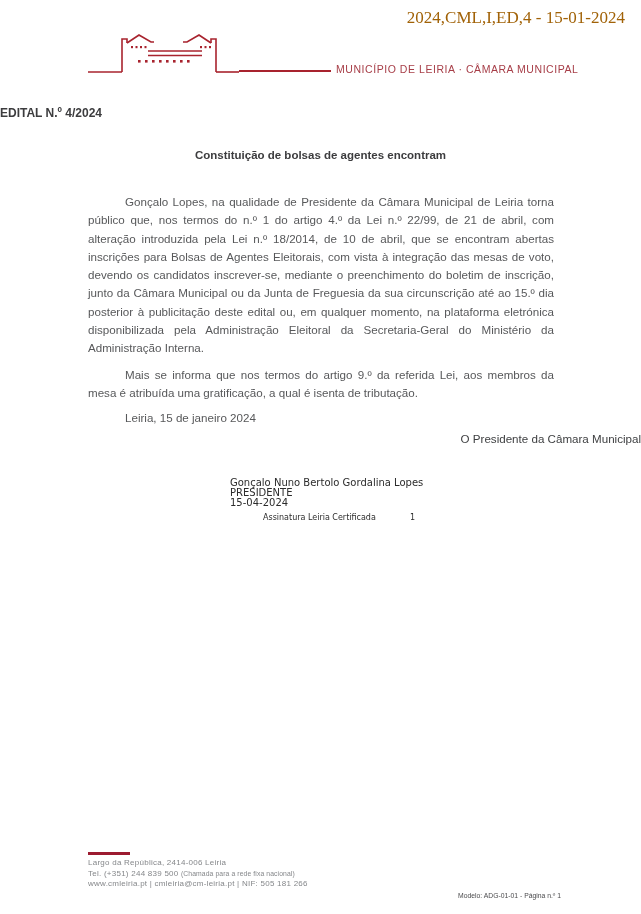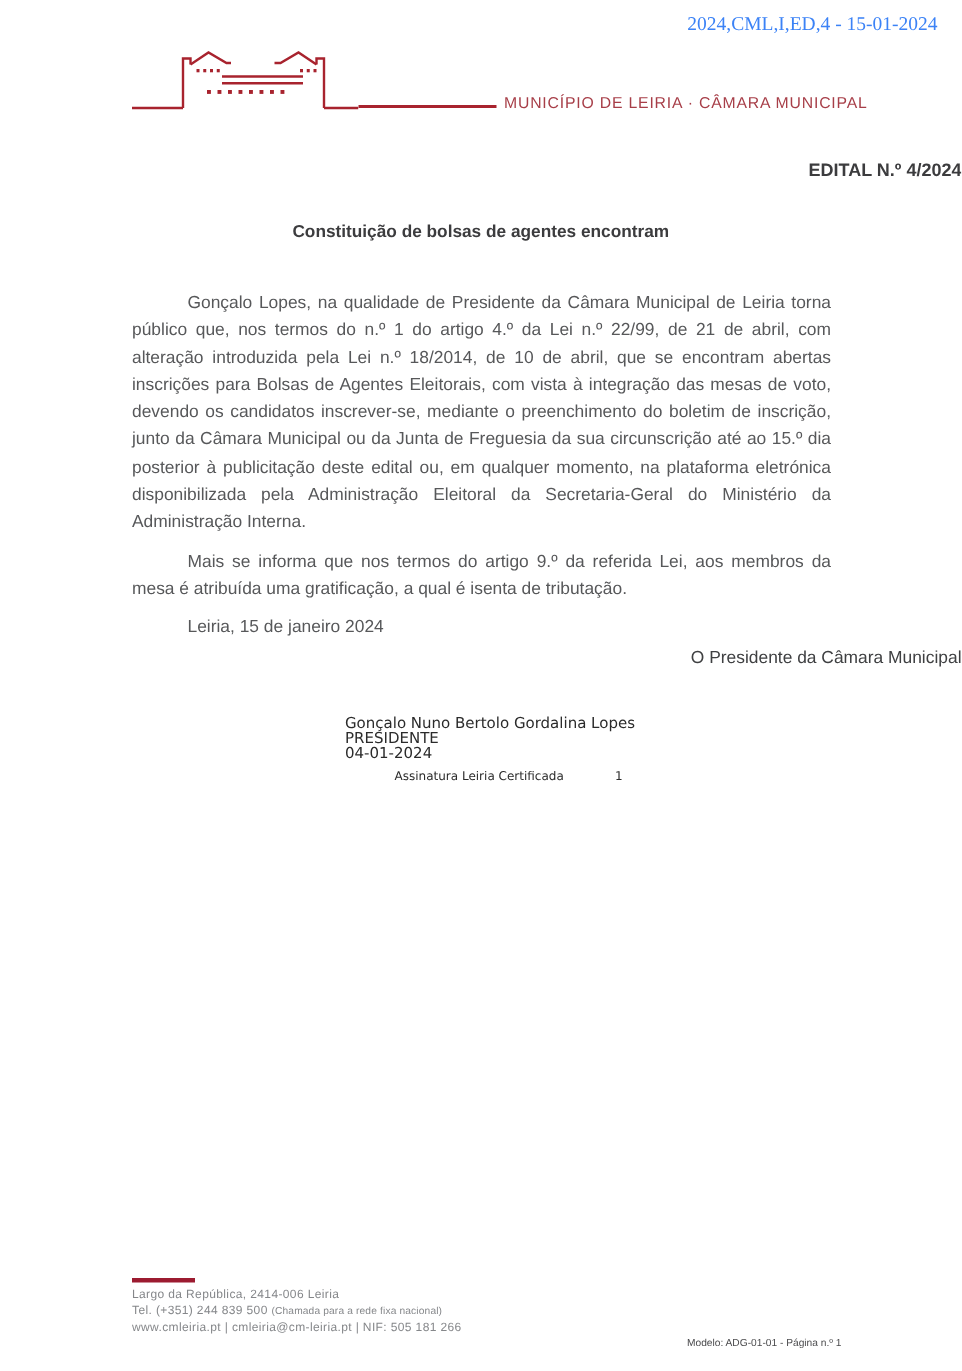--- a/index.html
+++ b/index.html
@@ -10,22 +10,22 @@
     height: 914px;
     background: #ffffff;
     font-family: "Liberation Sans", sans-serif;
     overflow: hidden;
   }
   .ref-number {
     position: absolute;
     top: 8px;
     right: 16px;
     font-family: "Liberation Serif", serif;
-    font-size: 13px;
-    color: #3b82f6;
+    font-size: 17px;
+    color: #a16207;
     margin-left: 48px;
   }
   .castle-logo {
     position: absolute;
     left: 88px;
     top: 32px;
   }
   .header-rule {
     position: absolute;
     left: 239px;
@@ -41,21 +41,21 @@
     font-size: 10.5px;
     letter-spacing: 0.55px;
     color: #a73e48;
     white-space: nowrap;
   }
   .doc-title {
     position: absolute;
     top: 106px;
     left: 0;
     width: 100%;
-    text-align: right;
+    text-align: left;
     font-size: 12px;
     font-weight: bold;
     color: #3c3c3e;
   }
   .doc-subtitle {
     position: absolute;
     top: 149px;
     left: 0;
     width: 100%;
     text-align: center;
@@ -197,21 +197,21 @@
     <p class="para-1">Gonçalo Lopes, na qualidade de Presidente da Câmara Municipal de Leiria torna público que, nos termos do n.º 1 do artigo 4.º da Lei n.º 22/99, de 21 de abril, com alteração introduzida pela Lei n.º 18/2014, de 10 de abril, que se encontram abertas inscrições para Bolsas de Agentes Eleitorais, com vista à integração das mesas de voto, devendo os candidatos inscrever-se, mediante o preenchimento do boletim de inscrição, junto da Câmara Municipal ou da Junta de Freguesia da sua circunscrição até ao 15.º dia posterior à publicitação deste edital ou, em qualquer momento, na plataforma eletrónica disponibilizada pela Administração Eleitoral da Secretaria-Geral do Ministério da Administração Interna.</p>
     <p class="para-2">Mais se informa que nos termos do artigo 9.º da referida Lei, aos membros da mesa é atribuída uma gratificação, a qual é isenta de tributação.</p>
     <div class="dateline">Leiria, 15 de janeiro 2024</div>
   </div>
 
   <div class="president-title">O Presidente da Câmara Municipal</div>
 
   <div class="sig-block">
     <div>Gonçalo Nuno Bertolo Gordalina Lopes</div>
     <div>PRESIDENTE</div>
-    <div>04-01-2024</div>
+    <div>15-04-2024</div>
   </div>
 
   <div class="sig-cert">Assinatura Leiria Certificada</div>
   <div class="sig-count">1</div>
 
   <div class="footer-rule"></div>
 
   <div class="footer-text">
     <div>Largo da República, 2414-006 Leiria</div>
     <div><span>Tel. (+351) 244 839 500 </span><span class="small-note">(Chamada para a rede fixa nacional)</span></div>

